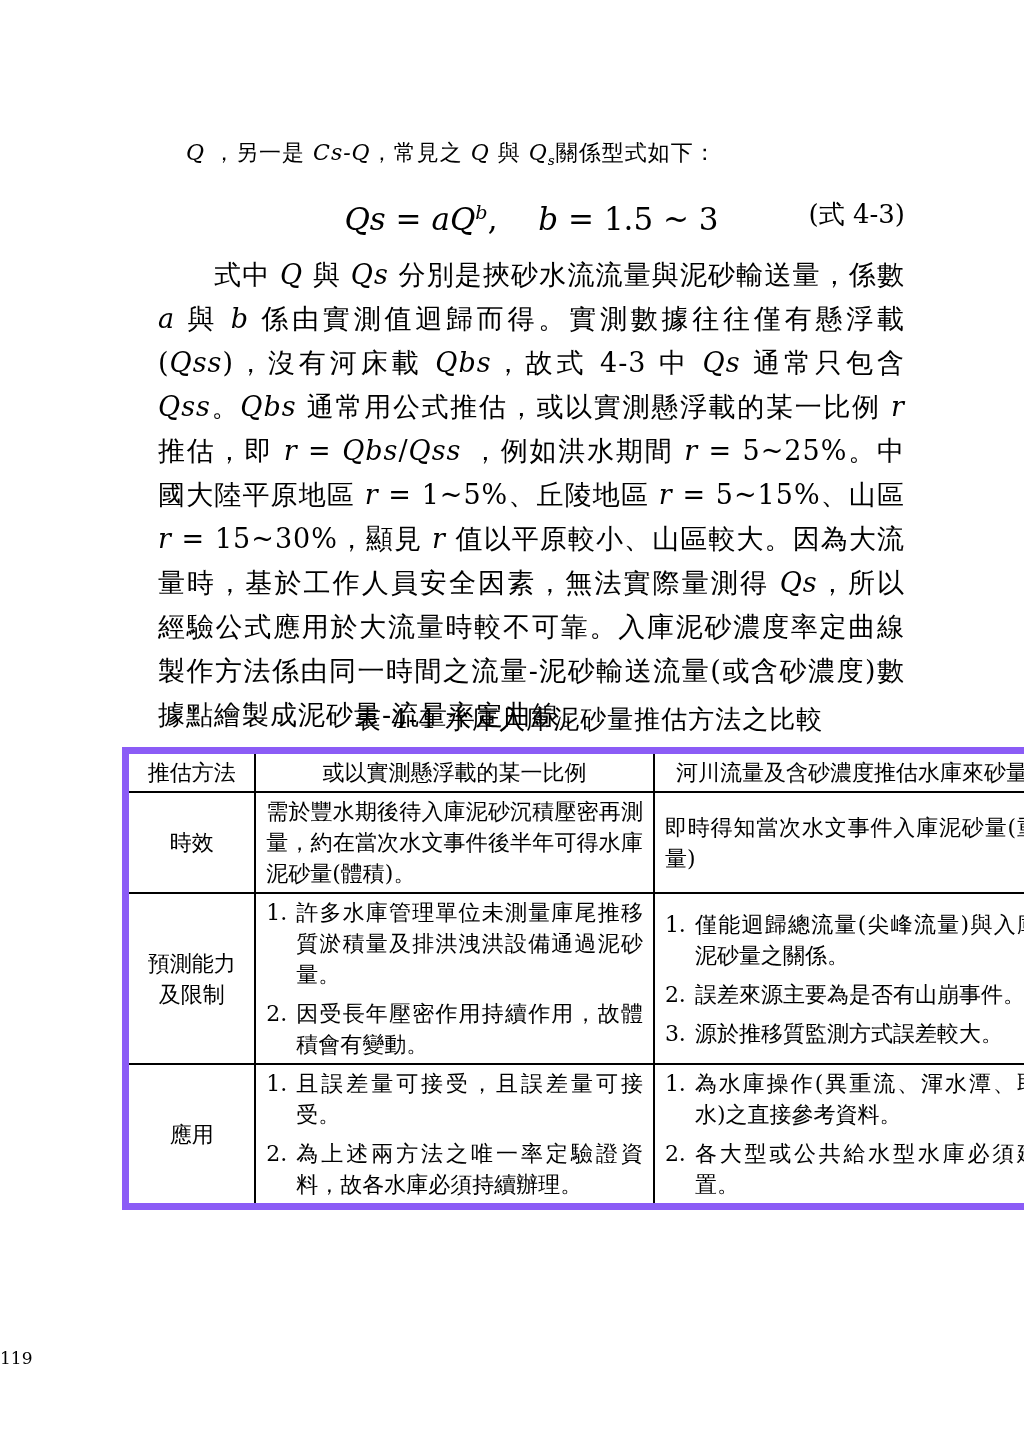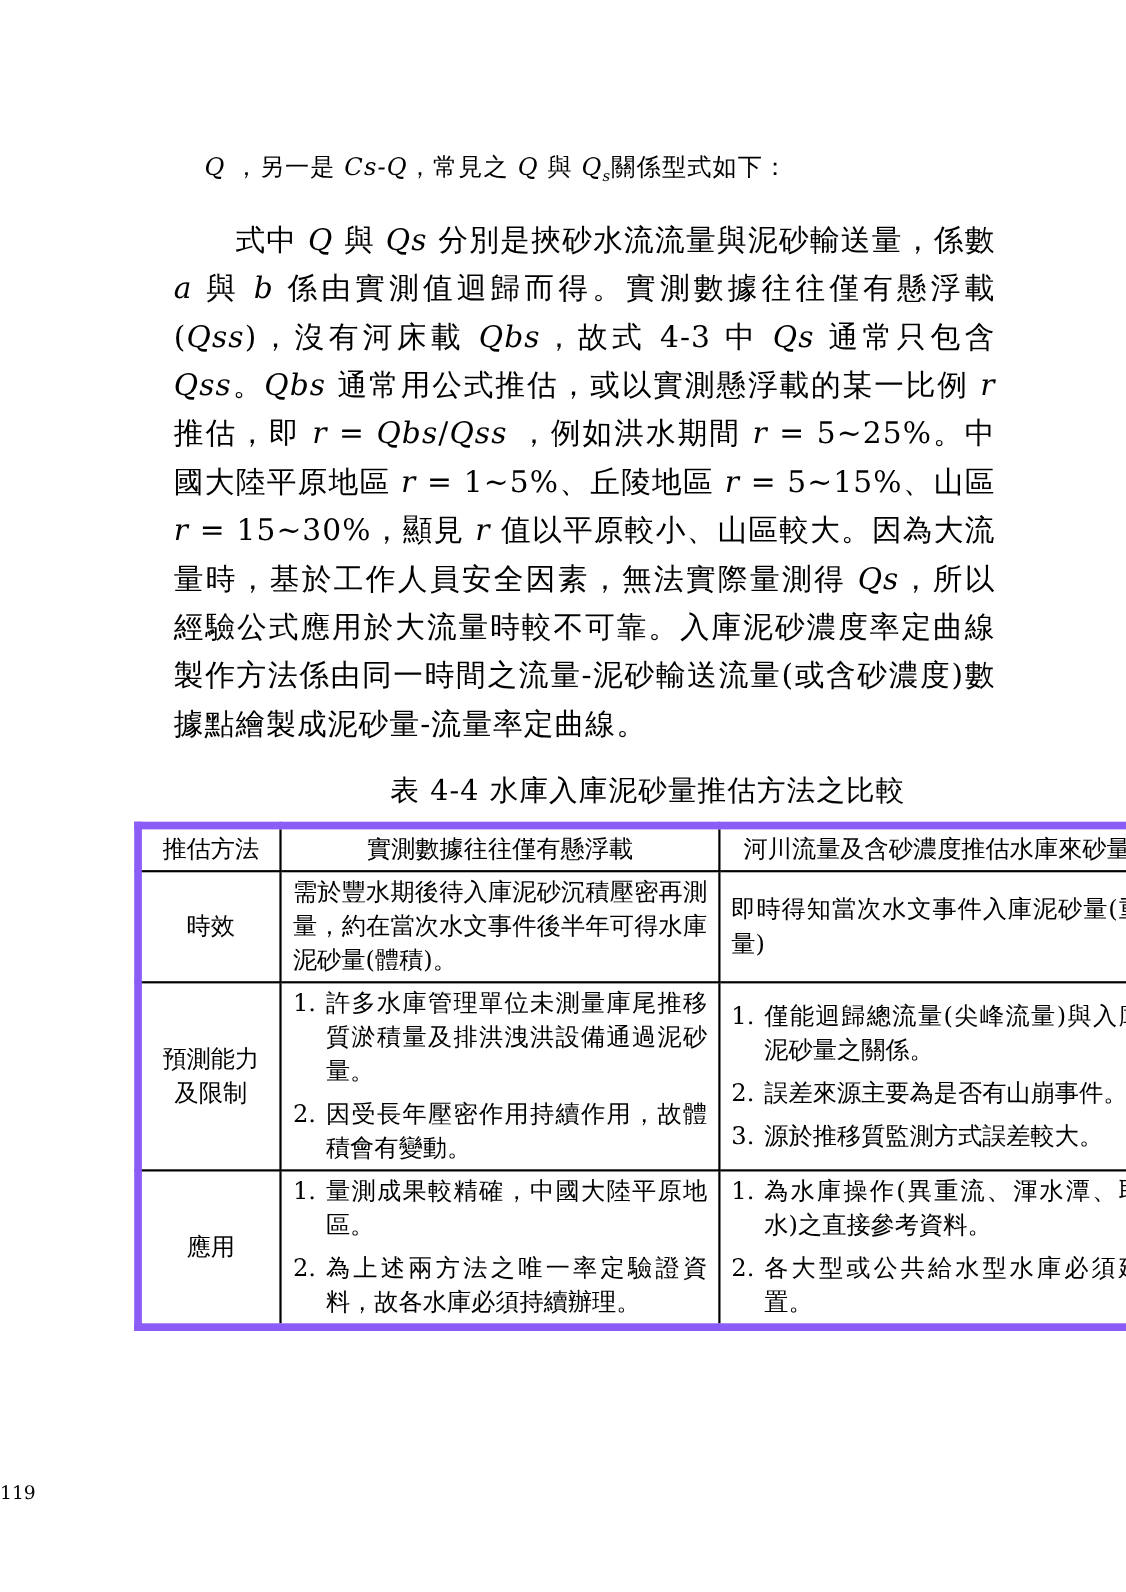--- a/index.html
+++ b/index.html
@@ -36,35 +36,39 @@
   .li .num { width:30px; flex:none; }
   .li .litxt { flex:1; text-align:justify; }
 
   .page-num { position:absolute; left:0; right:0; top:1348px; font-size:17px; }
 </style>
 </head>
 <body>
 
 <div class="text-col">
   <p class="line1"><span class="it">Q</span><span> ，另一是 </span><span class="it">Cs-Q</span><span>，常見之 </span><span class="it">Q</span><span> 與 </span><span class="it">Q</span><sub class="it">s</sub><span>關係型式如下：</span></p>
+  <div class="formula-row">
+    <span class="formula"><span class="it">Qs</span><span> = </span><span class="it">aQ</span><sup class="it">b</sup><span>,  </span><span class="it">b</span><span> = 1.5 ~ 3</span></span>
+    <span class="formula-label">(式 4-3)</span>
+  </div>
   <p class="para indent"><span>式中 </span><span class="it">Q</span><span> 與 </span><span class="it">Qs</span><span> 分別是挾砂水流流量與泥砂輸送量，係數 </span><span class="it">a</span><span> 與 </span><span class="it">b</span><span> 係由實測值迴歸而得。實測數據往往僅有懸浮載(</span><span class="it">Qss</span><span>)，沒有河床載 </span><span class="it">Qbs</span><span>，故式 4-3 中 </span><span class="it">Qs</span><span> 通常只包含 </span><span class="it">Qss</span><span>。</span><span class="it">Qbs</span><span> 通常用公式推估，或以實測懸浮載的某一比例 </span><span class="it">r</span><span> 推估，即 </span><span class="it">r</span><span> = </span><span class="it">Qbs</span><span>/</span><span class="it">Qss</span><span> ，例如洪水期間 </span><span class="it">r</span><span> = 5~25%。中國大陸平原地區 </span><span class="it">r</span><span> = 1~5%、丘陵地區 </span><span class="it">r</span><span> = 5~15%、山區 </span><span class="it">r</span><span> = 15~30%，顯見 </span><span class="it">r</span><span> 值以平原較小、山區較大。因為大流量時，基於工作人員安全因素，無法實際量測得 </span><span class="it">Qs</span><span>，所以經驗公式應用於大流量時較不可靠。入庫泥砂濃度率定曲線製作方法係由同一時間之流量-泥砂輸送流量(或含砂濃度)數據點繪製成泥砂量-流量率定曲線。</span></p>
 </div>
 
 <div class="table-block">
   <div class="caption">表 4-4 水庫入庫泥砂量推估方法之比較</div>
   <table>
     <colgroup>
       <col style="width:14%">
       <col style="width:43%">
       <col style="width:43%">
     </colgroup>
     <tbody>
         <tr>
       <th>推估方法</th>
-      <th>實測數據往往僅有懸浮載</th>
+      <th>或以實測懸浮載的某一比例</th>
       <th>河川流量及含砂濃度推估水庫來砂量</th>
     </tr>
     <tr>
       <td class="label">時效</td>
       <td class="just">需於豐水期後待入庫泥砂沉積壓密再測量，約在當次水文事件後半年可得水庫泥砂量(體積)。</td>
       <td class="just">即時得知當次水文事件入庫泥砂量(重量)</td>
     </tr>
     <tr>
       <td class="label">預測能力及限制</td>
       <td class="listcell">
@@ -90,21 +94,21 @@
               <span class="num">3.</span>
               <span class="litxt">源於推移質監測方式誤差較大。</span>
             </div>
           </td>
     </tr>
     <tr>
       <td class="label">應用</td>
       <td class="listcell">
             <div class="li">
               <span class="num">1.</span>
-              <span class="litxt">量測成果較精確，中國大陸平原地區。</span>
+              <span class="litxt">且誤差量可接受，且誤差量可接受。</span>
             </div>
             <div class="li">
               <span class="num">2.</span>
               <span class="litxt">為上述兩方法之唯一率定驗證資料，故各水庫必須持續辦理。</span>
             </div>
           </td>
       <td class="listcell">
             <div class="li">
               <span class="num">1.</span>
               <span class="litxt">為水庫操作(異重流、渾水潭、取水)之直接參考資料。</span>

